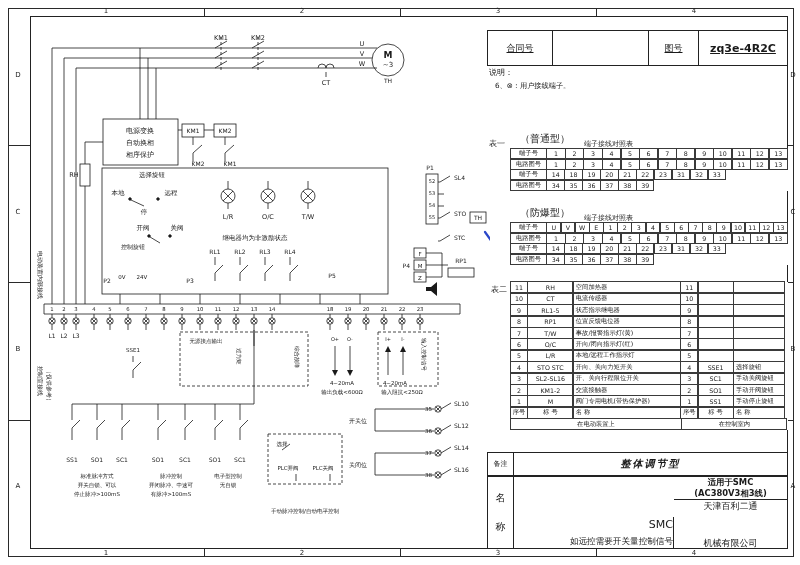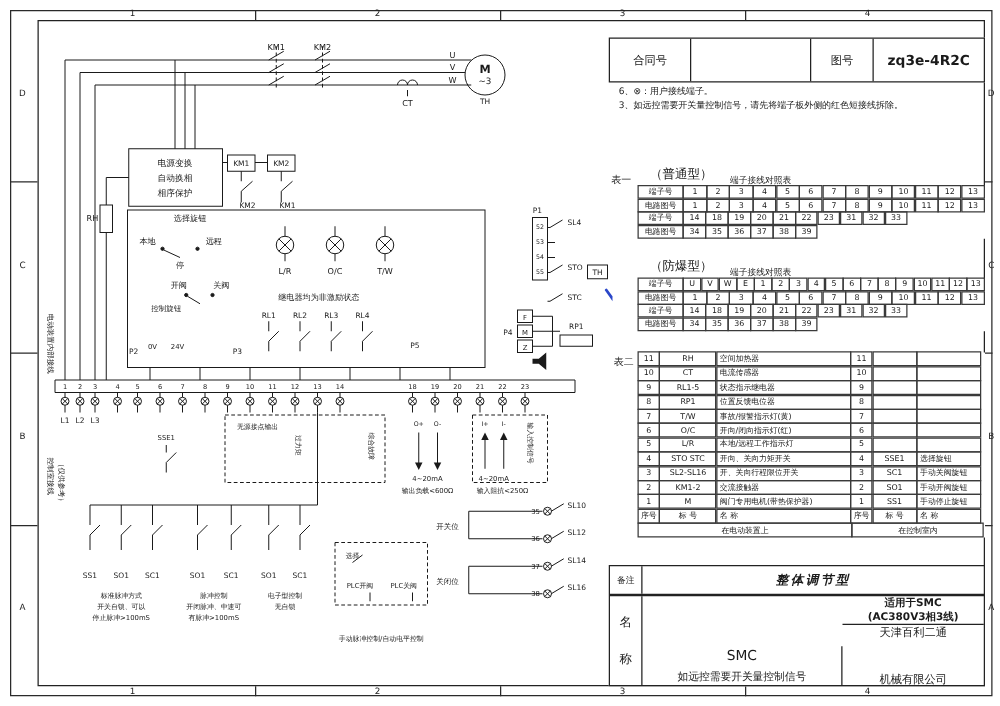--- a/index.html
+++ b/index.html
@@ -10,21 +10,21 @@
   .tick-h{position:absolute;height:1px;background:#2a2a2a;}
   .grid-label{position:absolute;font-size:7px;color:#222;width:10px;text-align:center;}
   svg text{font-family:"DejaVu Sans",sans-serif;}
   .wire{stroke:#1a1a1a;stroke-width:0.8;fill:none;}
   .wire rect, .wire circle, .wire path{stroke:#1a1a1a;}
   .dash{stroke-dasharray:3,2;}
   .fillb{fill:#1a1a1a;stroke:none;}
   .dot{fill:#1a1a1a;stroke:none;}
   .pbox{position:absolute;box-sizing:border-box;background:#fff;border:1px solid #222;}
   .header-box{left:487px;top:30px;width:301px;height:36px;display:flex;}
-  .hcell{border-left:1px solid #222;display:flex;align-items:center;justify-content:center;font-size:9px;box-sizing:border-box;}
+  .hcell{border-left:1px solid #222;display:flex;align-items:center;justify-content:center;font-size:9px;box-sizing:border-box;text-decoration:underline;}
   .hcell:first-child{border-left:none;}
   .hcell.c1{width:64px;}.hcell.c2{width:96px;}.hcell.c3{width:50px;}
   .hcell.c4{flex:1;font-size:11px;font-weight:bold;}
   .notes{position:absolute;left:489px;top:67px;width:297px;}
   .notes-title{font-size:8px;margin-bottom:2px;}
   .note-line{font-size:7.2px;line-height:1.55;margin-left:6px;white-space:nowrap;}
   .cap{position:absolute;white-space:nowrap;}
   .cap-t1{left:489px;top:138px;font-size:8px;}
   .cap-pt{left:520px;top:132px;font-size:10px;}
   .cap-sub1{left:584px;top:139px;font-size:7px;}
@@ -44,21 +44,21 @@
   .ct-title{height:14px;border:0.8px solid #333;box-sizing:border-box;display:flex;align-items:center;justify-content:center;font-size:9px;letter-spacing:8px;}
   .crow{display:flex;height:12px;margin-top:-0.6px;}
   .crow>div{border:0.6px solid #3a3a3a;box-sizing:border-box;display:flex;align-items:center;justify-content:center;font-size:6.3px;margin-left:-0.6px;overflow:hidden;white-space:nowrap;}
   .crow>div:first-child{margin-left:0;}
   .crow>div.left{justify-content:flex-start;padding-left:2px;}
   .remarks{left:487px;top:452px;width:301px;height:24px;display:flex;}
   .rem-label{width:26px;border-right:1px solid #222;display:flex;align-items:center;justify-content:center;font-size:7px;box-sizing:border-box;}
   .rem-value{flex:1;display:flex;align-items:center;justify-content:center;font-size:10px;font-weight:bold;letter-spacing:2px;font-style:italic;}
   .titleblock{left:487px;top:476px;width:301px;height:73px;display:flex;}
   .tb-name{width:26px;border-right:1px solid #222;display:flex;flex-direction:column;align-items:center;justify-content:space-around;font-size:10px;box-sizing:border-box;padding:6px 0;}
-  .tb-mid{width:160px;border-right:1px solid #222;display:flex;flex-direction:column;align-items:center;justify-content:center;box-sizing:border-box;gap:5px;margin-top:40px;}
+  .tb-mid{width:160px;border-right:1px solid #222;display:flex;flex-direction:column;align-items:flex-end;justify-content:center;box-sizing:border-box;gap:5px;margin-top:40px;}
   .tb-prod{font-size:11px;}
   .tb-series{font-size:8.6px;}
   .tb-right{flex:1;display:flex;flex-direction:column;}
   .tb-apply{height:36px;border-bottom:1px solid #222;display:flex;flex-direction:column;align-items:center;justify-content:center;font-size:8.4px;font-weight:bold;box-sizing:border-box;}
   .tb-company{flex:1;display:flex;flex-direction:column;align-items:center;justify-content:center;font-size:9px;gap:24px;}
 </style>
 </head>
 <body>
 
 <div class="page">
@@ -431,23 +431,23 @@
     </svg>
 
   <div class="pbox header-box">
     <div class="hcell c1">合同号</div>
     <div class="hcell c2"></div>
     <div class="hcell c3">图号</div>
     <div class="hcell c4">zq3e-4R2C</div>
   </div>
 
   <div class="notes">
+    <div class="notes-title">说明：</div>
     <div>
         <div class="note-line">6、⊗：用户接线端子。</div>
-        <div class="note-line">3、如远控需要开关量控制信号，请先将端子板外侧的红色短接线拆除。</div>
       </div>
   </div>
 
   <div class="cap cap-t1">表一</div>
   <div class="cap cap-pt">（普通型）</div>
   <div class="cap cap-sub1">端子接线对照表</div>
   <div class="cap cap-fb">（防爆型）</div>
   <div class="cap cap-sub2">端子接线对照表</div>
 
   <div class="term-table tt-normal">

